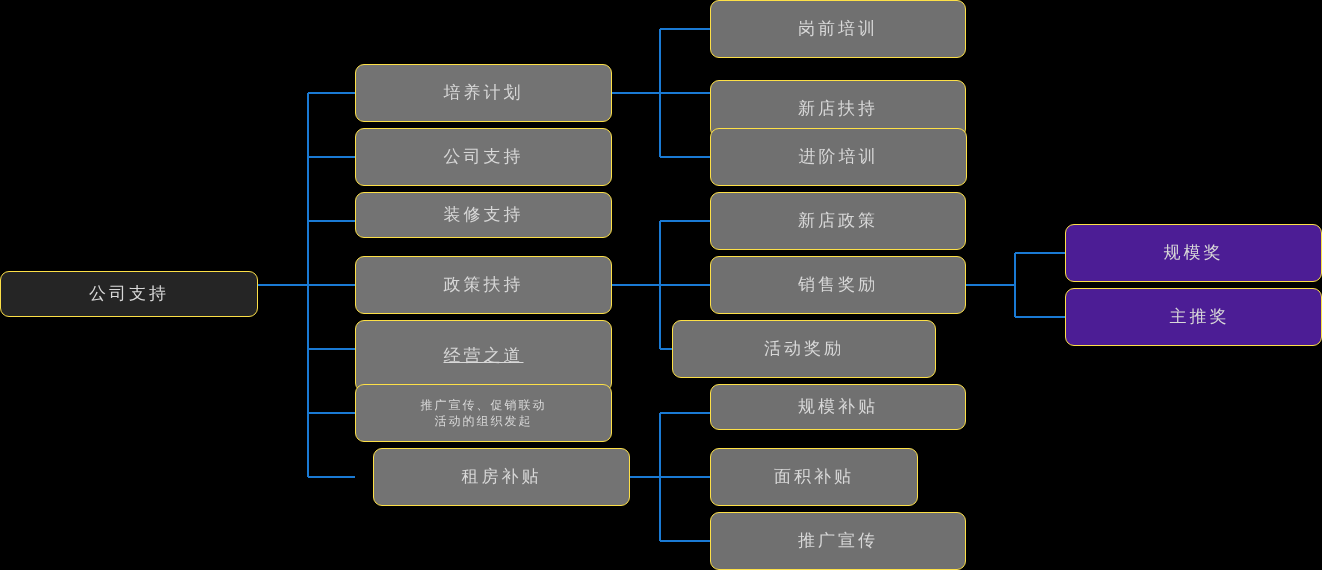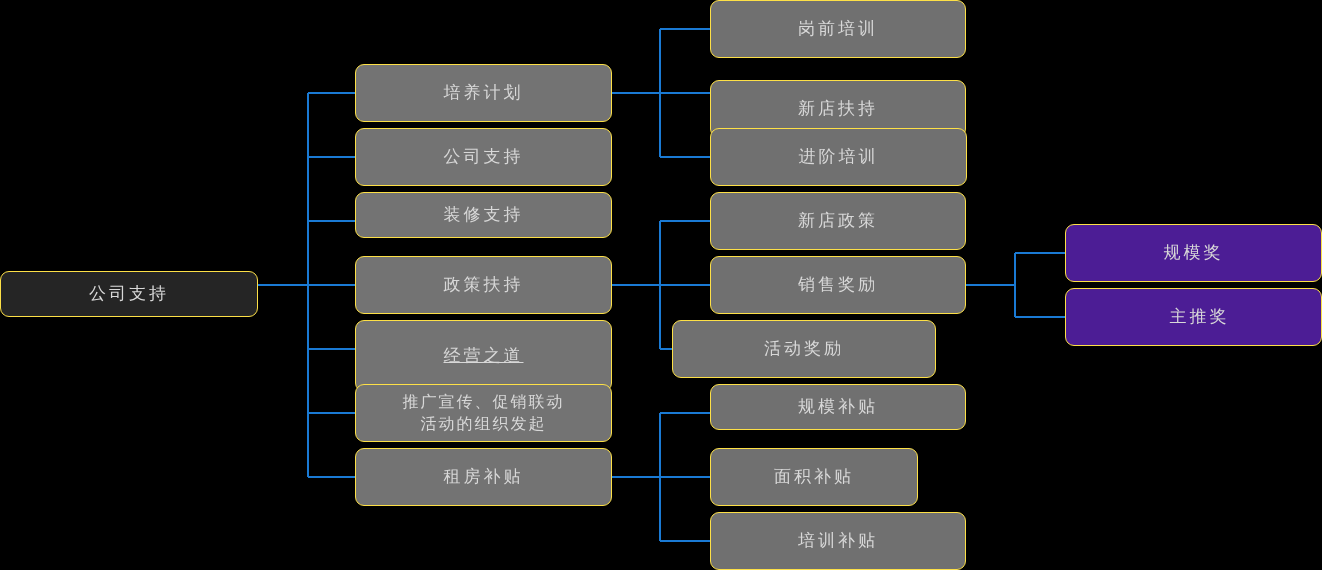--- a/index.html
+++ b/index.html
@@ -50,28 +50,28 @@
       <line x1="1015" y1="253" x2="1065" y2="253" stroke="#1a7ad4" stroke-width="2"></line>
       <line x1="1015" y1="317" x2="1065" y2="317" stroke="#1a7ad4" stroke-width="2"></line>
     </svg>
   <div id="nodes">
       <div class="node lvl0" style="left: 0px; top: 271px; width: 258px; height: 46px;">公司支持</div>
       <div class="node lvl1" style="left: 355px; top: 64px; width: 257px; height: 58px;">培养计划</div>
       <div class="node lvl1" style="left: 355px; top: 128px; width: 257px; height: 58px;">公司支持</div>
       <div class="node lvl1" style="left: 355px; top: 192px; width: 257px; height: 46px;">装修支持</div>
       <div class="node lvl1" style="left: 355px; top: 256px; width: 257px; height: 58px;">政策扶持</div>
       <div class="node lvl1" style="left: 355px; top: 320px; width: 257px; height: 72px; text-decoration: underline;">经营之道</div>
-      <div class="node lvl1" style="left: 355px; top: 384px; width: 257px; height: 58px; font-size: 16px; letter-spacing: 2px;">推广宣传、促销联动
+      <div class="node lvl1" style="left: 355px; top: 384px; width: 257px; height: 58px; font-size: 12px; letter-spacing: 2px;">推广宣传、促销联动
 活动的组织发起</div>
-      <div class="node lvl1" style="left: 355px; top: 448px; width: 257px; height: 58px;">租房补贴</div>
+      <div class="node lvl1" style="left: 373px; top: 448px; width: 257px; height: 58px;">租房补贴</div>
       <div class="node lvl2" style="left: 710px; top: 0px; width: 256px; height: 58px;">岗前培训</div>
       <div class="node lvl2" style="left: 710px; top: 80px; width: 256px; height: 58px;">新店扶持</div>
       <div class="node lvl2" style="left: 710px; top: 128px; width: 257px; height: 58px; text-align: right;">进阶培训</div>
       <div class="node lvl2" style="left: 710px; top: 192px; width: 256px; height: 58px;">新店政策</div>
       <div class="node lvl2" style="left: 710px; top: 256px; width: 256px; height: 58px;">销售奖励</div>
       <div class="node lvl2" style="left: 672px; top: 320px; width: 264px; height: 58px;">活动奖励</div>
       <div class="node lvl2" style="left: 710px; top: 384px; width: 256px; height: 46px;">规模补贴</div>
       <div class="node lvl2" style="left: 710px; top: 448px; width: 208px; height: 58px;">面积补贴</div>
-      <div class="node lvl2" style="left: 710px; top: 512px; width: 256px; height: 58px;">培训补贴</div>
+      <div class="node lvl2" style="left: 710px; top: 512px; width: 256px; height: 58px;">推广宣传</div>
       <div class="node lvl3" style="left: 1065px; top: 224px; width: 257px; height: 58px;">规模奖</div>
       <div class="node lvl3" style="left: 1065px; top: 288px; width: 257px; height: 58px; padding-left: 12px;">主推奖</div>
     </div>
 </div>
 
 </body></html>

